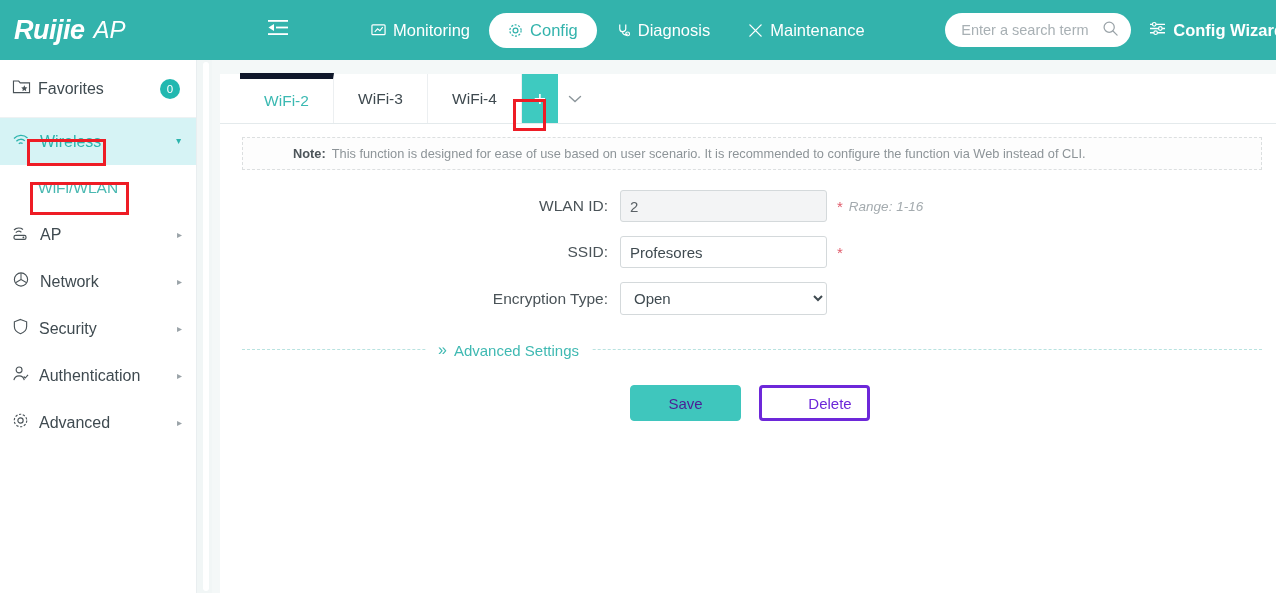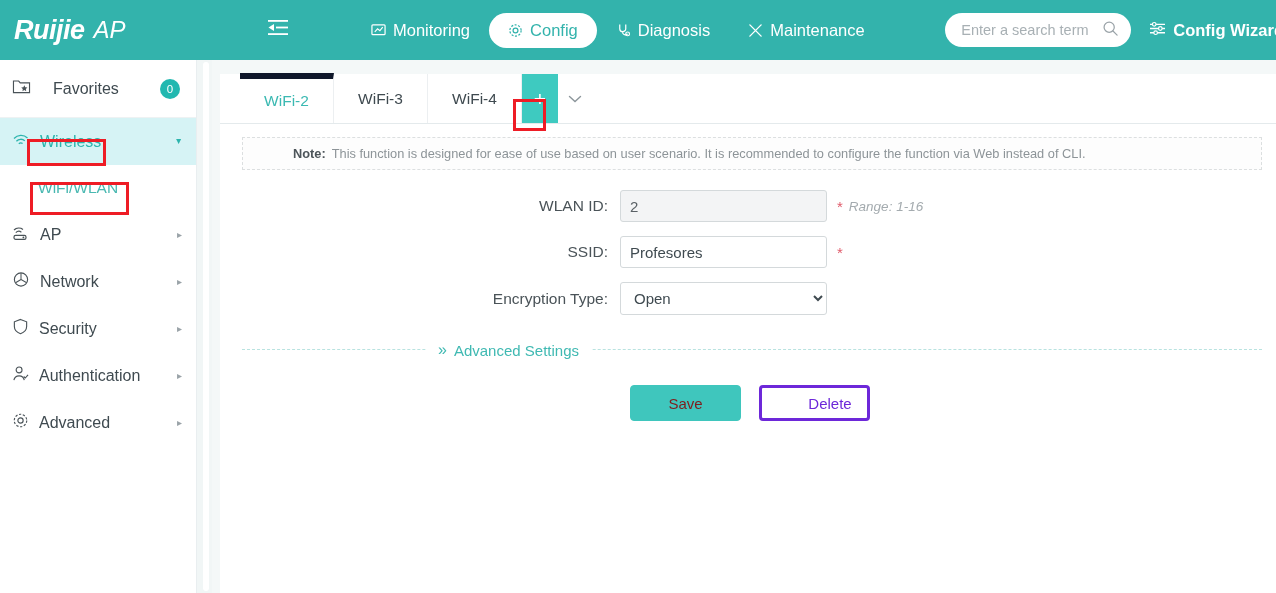--- a/index.html
+++ b/index.html
@@ -88,21 +88,21 @@
     width: 197px; height: 533px;
     background: #ffffff;
     border-right: 1px solid #e9eef0;
   }
   .fav-row {
     height: 58px; display: flex; align-items: center;
     padding: 0 16px 0 12px;
     border-bottom: 1px solid #eef2f3;
     cursor: pointer;
   }
-  .fav-label { font-size: 16px; color: #3f4a50; margin-left: 22px; flex: 1; }
+  .fav-label { font-size: 16px; color: #3f4a50; margin-left: 7px; flex: 1; }
   .fav-badge {
     width: 20px; height: 20px; border-radius: 50%;
     background: #22b8b0; color: #ffffff;
     font-size: 11.5px; display: flex; align-items: center; justify-content: center;
   }
 
   .menu-item {
     height: 47px; display: flex; align-items: center;
     padding: 0 14px 0 12px;
     cursor: pointer; position: relative;
@@ -232,21 +232,21 @@
   }
   .adv-chev { font-size: 16px; color: #3fb9b2; }
 
   
   .actions { display: flex; margin-top: 22px; padding-left: 410px; gap: 18px; }
   .btn {
     width: 111px; height: 36px; border-radius: 4px;
     display: flex; align-items: center; justify-content: center;
     font-size: 15px; cursor: pointer;
   }
-  .btn-save { background: #3fc6bd; color: #7f1d1d; border: 1px solid #3fc6bd; }
+  .btn-save { background: #3fc6bd; color: #4c1d95; border: 1px solid #3fc6bd; }
   .btn-delete { background: #ffffff; color: #6d28d9; border: 3px solid #6d28d9; padding-left: 31px; }
 </style>
 </head>
 <body>
 
 <div id="app">
 
   <div class="header">
 
     <div class="logo-wrap">

